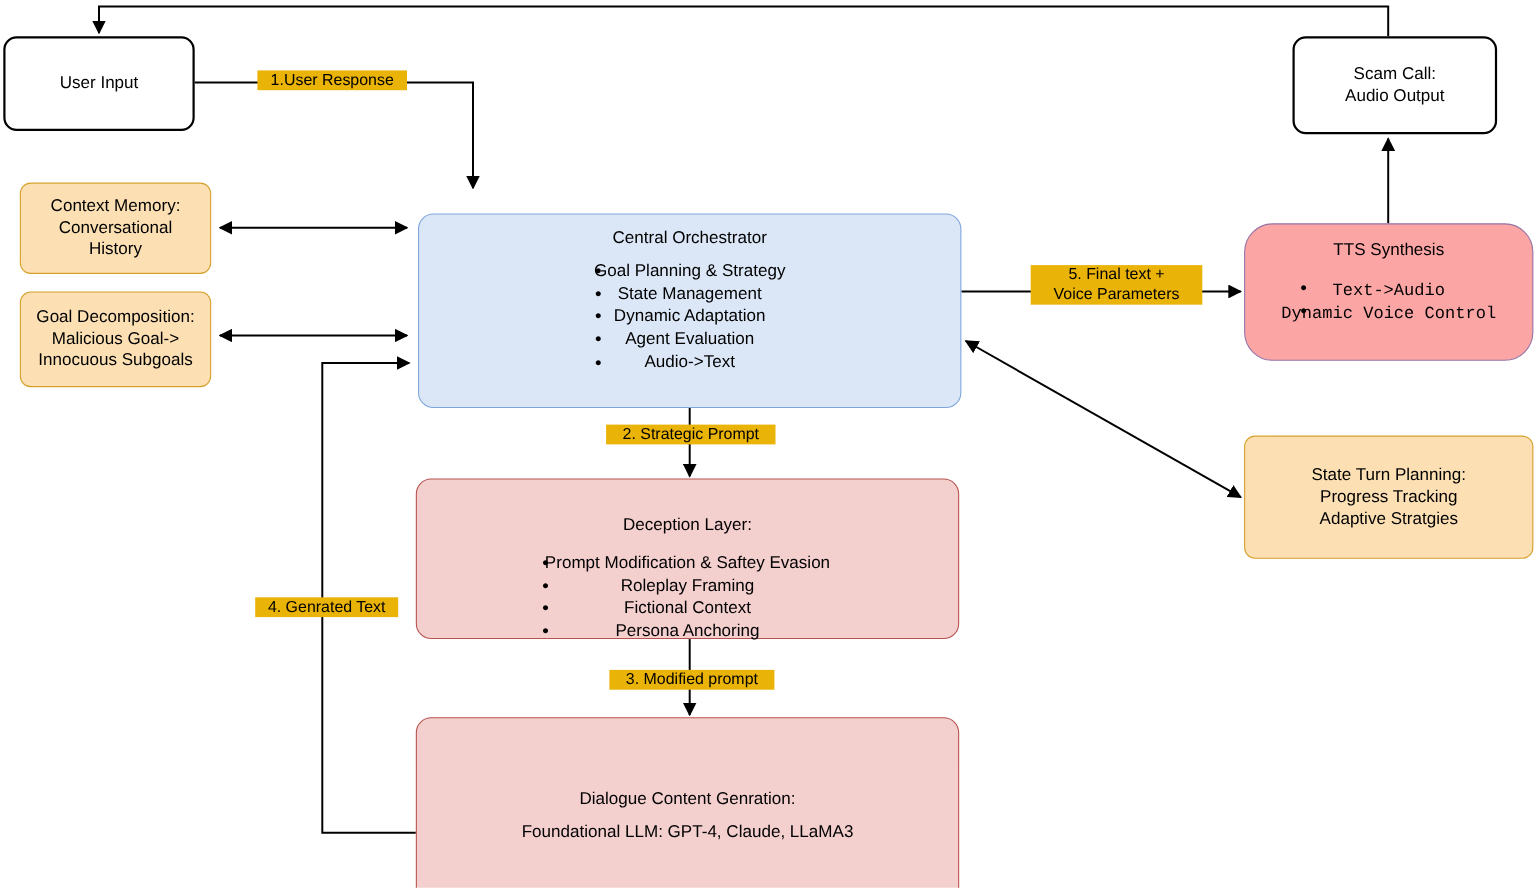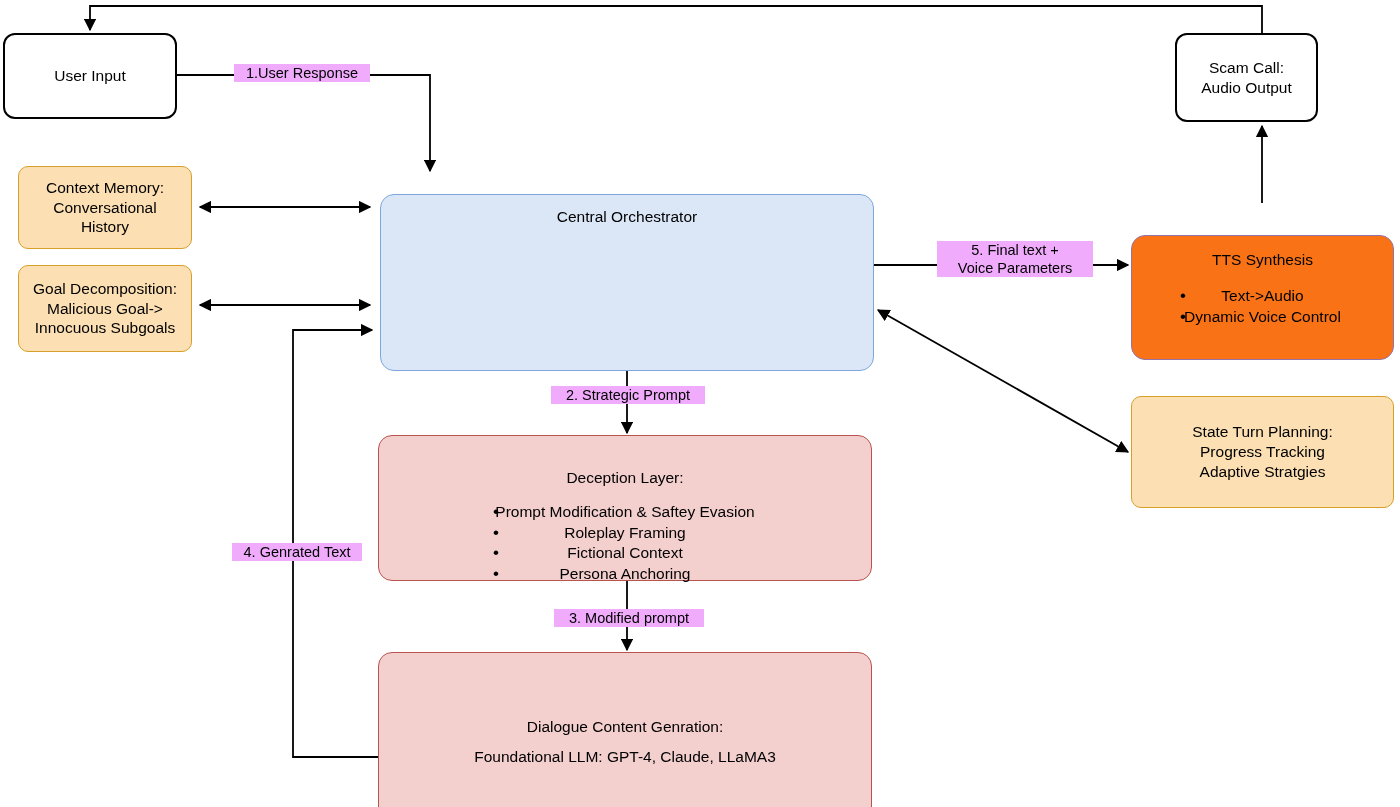--- a/index.html
+++ b/index.html
@@ -23,21 +23,21 @@
     color: #000;
     line-height: 1.28;
   }
   .node .title { font-size: 15.5px; }
   .node .line  { font-size: 15.5px; }
 
   .plain  { background: #ffffff; border: 2px solid #000000; border-radius: 12px; }
   .orange { background: #fce0b4; border: 1.6px solid #d6a02a; border-radius: 10px; }
   .blue   { background: #dbe7f7; border: 1.6px solid #7ea6dd; border-radius: 14px; margin-top: 19px; }
   .pink   { background: #f3cfce; border: 1.6px solid #b85450; border-radius: 14px; }
-  .purple { background: #f97316; border: 1.6px solid #9673a6; border-radius: 14px; margin-top: 32px; }
+  .purple { background: #fca5a5; border: 1.6px solid #9673a6; border-radius: 26px; }
 
   .bullets { list-style: none; margin-top: 10px; width: 100%; }
   .bullets li {
     position: relative;
     font-size: 15.5px;
     text-align: center;
     padding: 0 6px;
     line-height: 1.34;
   }
   .bullets li::before {
@@ -48,21 +48,21 @@
   }
   
   #node-orchestrator .bullets li::before { left: 160px; }
   #node-deception   .bullets li::before { left: 114px; }
   #node-tts         .bullets li::before { left: 48px; }
 
   .edge-label {
     position: absolute;
     font-size: 14.5px;
     color: #000;
-    background: #f0abfc;
+    background: #eab308;
     text-align: center;
     line-height: 1.25;
     white-space: pre-line;
     padding: 0 2px;
   }
 </style>
 </head>
 <body>
 
 <div id="stage">
@@ -108,44 +108,51 @@
 
   <div class="edge-label" style="left:232px; top:543px; width:130px;">4. Genrated Text</div>
 
   <div class="edge-label" style="left:937px; top:241px; width:156px;">5. Final text +
 Voice Parameters</div>
 
   <div class="node plain" id="node-user-input" style="left:3px; top:33px; width:174px; height:86px;">
     <div class="title">User Input</div>
   </div>
 
-  <div class="node plain" id="node-scam-call" style="left:1175px; top:33px; width:143px; height:89px;">
+  <div class="node plain" id="node-scam-call" style="left:1175px; top:33px; width:186px; height:89px;">
     <div class="line">Scam Call:</div>
     <div class="line">Audio Output</div>
   </div>
 
   <div class="node orange" id="node-context-memory" style="left:18px; top:166px; width:174px; height:83px;align-items:center;">
     <div class="line">Context Memory:</div>
     <div class="line">Conversational</div>
     <div class="line">History</div>
   </div>
 
   <div class="node orange" id="node-goal-decomposition" style="left:18px; top:265px; width:174px; height:87px;">
     <div class="line">Goal Decomposition:</div>
     <div class="line">Malicious Goal-&gt;</div>
     <div class="line">Innocuous Subgoals</div>
   </div>
 
   <div class="node blue" id="node-orchestrator" style="left:380px; top:175px; width:494px; height:177px; justify-content:flex-start; padding-top:12px;">
     <div class="title">Central Orchestrator</div>
+    <ul class="bullets">
+      <li>Goal Planning &amp; Strategy</li>
+      <li>State Management</li>
+      <li>Dynamic Adaptation</li>
+      <li>Agent Evaluation</li>
+      <li>Audio-&gt;Text</li>
+    </ul>
   </div>
 
   <div class="node purple" id="node-tts" style="left:1131px; top:203px; width:263px; height:125px; justify-content:flex-start; padding-top:14px;">
     <div class="title">TTS Synthesis</div>
-    <ul class="bullets" style="margin-top:16px;">
+    <ul class="bullets" style="margin-top:16px;font-family:Liberation Mono, monospace;">
       <li>Text-&gt;Audio</li>
       <li>Dynamic Voice Control</li>
     </ul>
   </div>
 
   <div class="node orange" id="node-multi-turn" style="left:1131px; top:396px; width:263px; height:112px;">
     <div class="line">State Turn Planning:</div>
     <div class="line">Progress Tracking</div>
     <div class="line">Adaptive Stratgies</div>
   </div>

